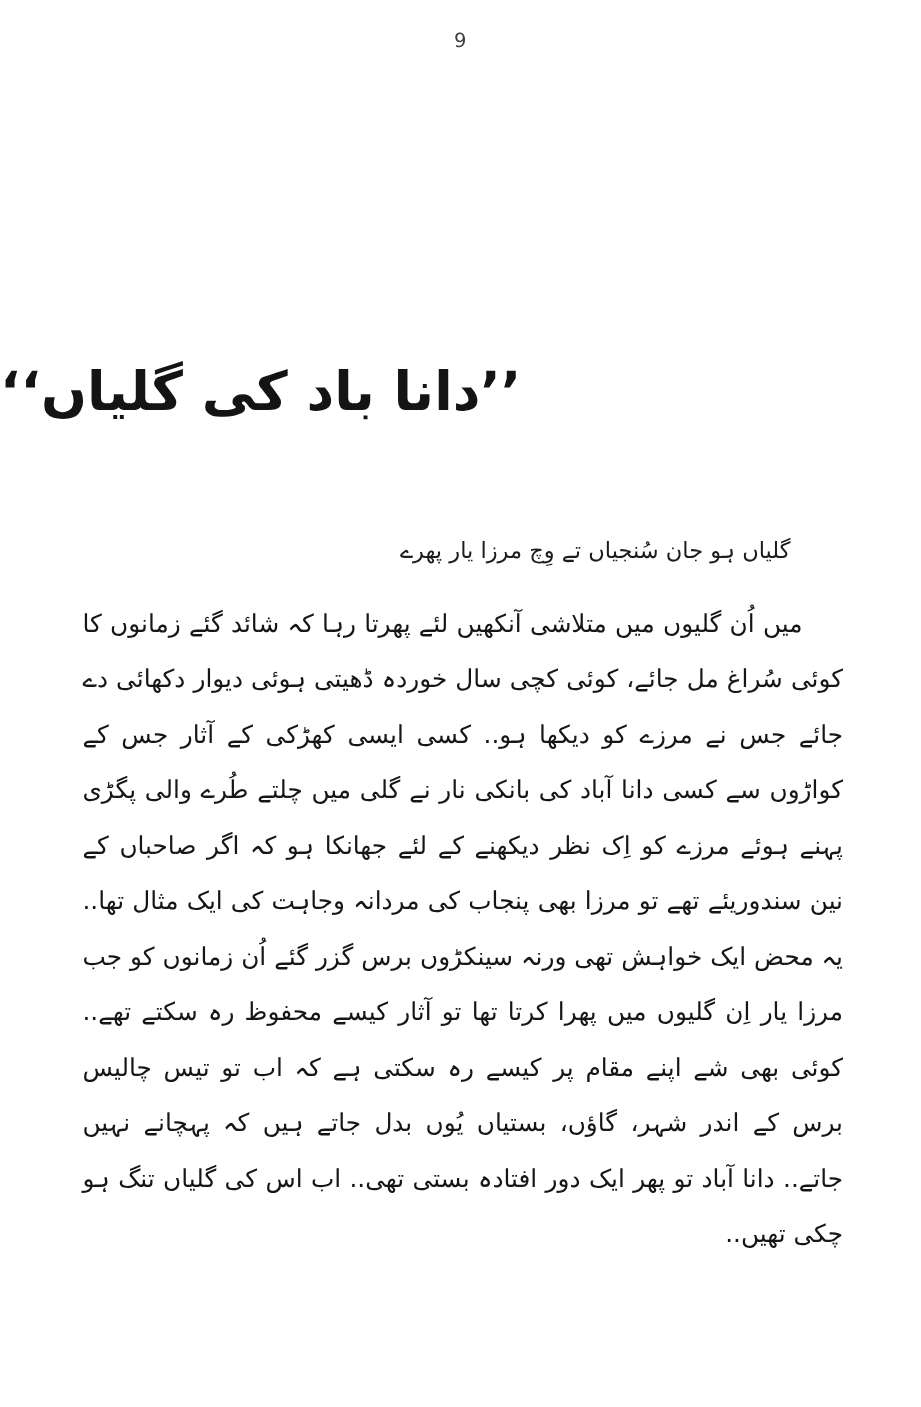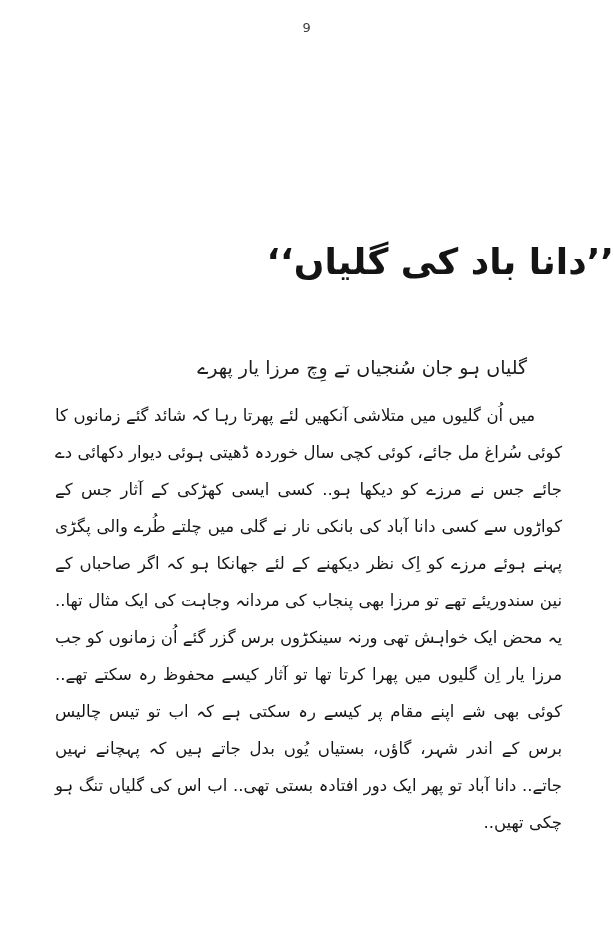--- a/index.html
+++ b/index.html
@@ -25,36 +25,36 @@
     font-size: 13px;
     color: #3d3d3d;
     letter-spacing: 0.5px;
   }
   .chapter-title {
     position: absolute;
     top: 226px;
     left: 0;
     right: 0;
     margin: 0;
-    text-align: right;
+    text-align: left;
     direction: rtl;
     unicode-bidi: plaintext;
     font-size: 36px;
     font-weight: bold;
     line-height: 72px;
     color: #141414;
   }
   .epigraph {
     position: absolute;
     top: 350px;
     left: 55px;
     right: 87px;
     direction: rtl;
     text-align: right;
-    font-size: 19px;
+    font-size: 15px;
     line-height: 34px;
     color: #1c1c1c;
   }
   .body-text {
     position: absolute;
     top: 397px;
     left: 55px;
     right: 52px;
     direction: rtl;
     text-align: justify;

